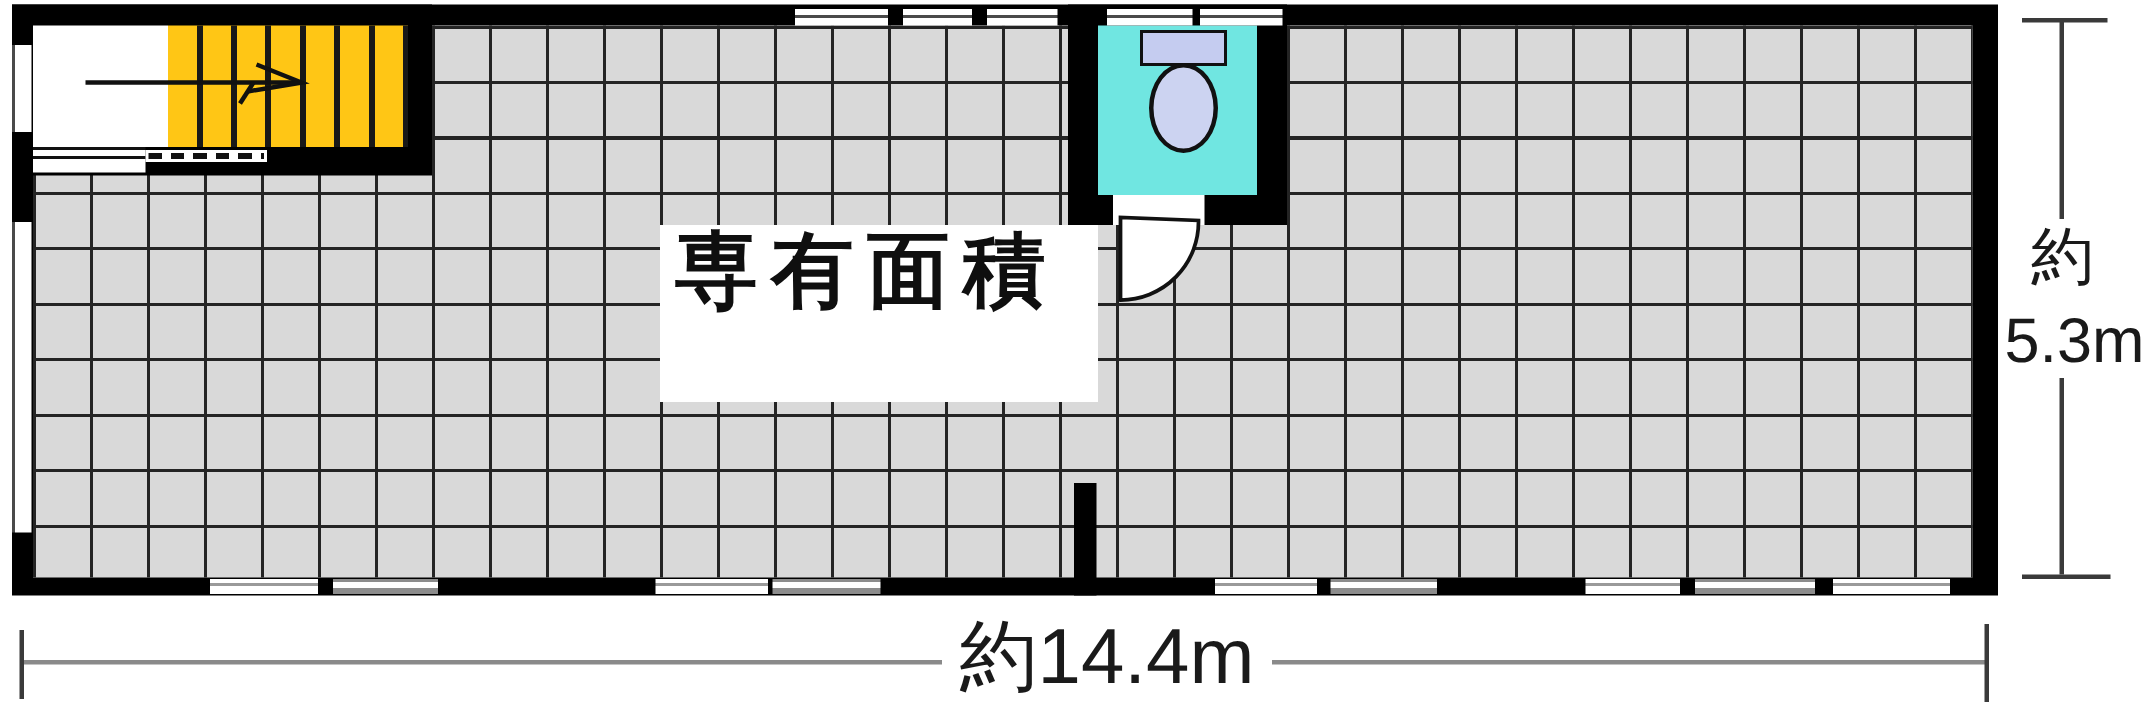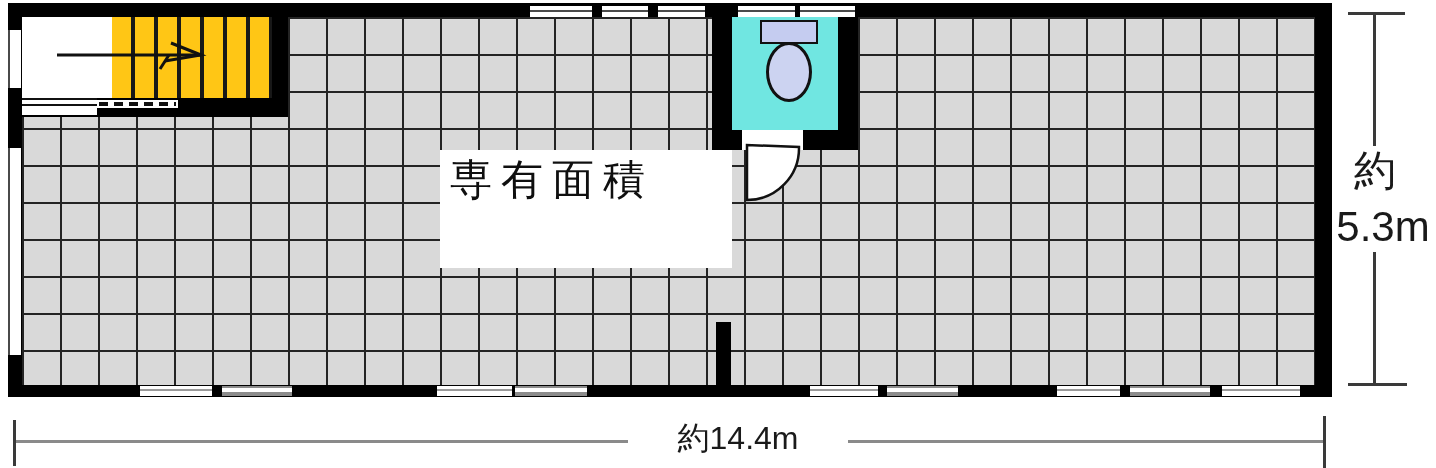--- a/index.html
+++ b/index.html
@@ -51,31 +51,31 @@
   .win-left { position:absolute; left:0; width:13px; z-index:5;
     background:linear-gradient(to right,#4a4a4a 0 2px,#fff 2px 100%); }
   .win-bottom-a { position:absolute; top:383px; height:10px; z-index:5;
     background:linear-gradient(to bottom,#fff 0 3px,#9a9a9a 3px 5px,#fff 5px 100%); }
   .win-bottom-b { position:absolute; top:383px; height:10px; z-index:5;
     background:linear-gradient(to bottom,#8c8c8c 0 2px,#fff 2px 6px,#8c8c8c 6px 100%); }
 
   
   .area-label { position:absolute; left:432px; top:147px; width:292px; height:118px; background:#ffffff;
     z-index:6; color:#0f0f0f; padding:2px 0 0 10px; }
-  .area-line1 { font-size:42px; font-weight:normal; letter-spacing:9px; line-height:56px; white-space:nowrap; }
+  .area-line1 { font-size:55px; font-weight:bold; letter-spacing:9px; line-height:56px; white-space:nowrap; }
   .area-line2 { font-size:50px; line-height:56px; white-space:nowrap; }
   .area-line2 .unit { font-weight:bold; }
   .area-line2 sup { font-size:26px; font-weight:bold; vertical-align:18px; margin-left:2px; }
 
   
   .dim { color:#1a1a1a; }
   .dim-bottom { position:absolute; left:0; top:410px; width:1436px; height:58px; }
   .dim-bottom .tick-l { position:absolute; left:13px; top:10px; width:3px; height:46px; background:#3a3a3a; }
   .dim-bottom .line-l { position:absolute; left:16px; top:30px; width:612px; height:3px; background:#8a8a8a; }
-  .dim-bottom .label { position:absolute; left:628px; top:4px; width:220px; font-size:32px; line-height:48px; text-align:center; white-space:nowrap; }
+  .dim-bottom .label { position:absolute; left:628px; top:4px; width:220px; font-size:52px; line-height:48px; text-align:center; white-space:nowrap; }
   .dim-bottom .line-r { position:absolute; left:848px; top:30px; width:477px; height:3px; background:#8a8a8a; }
   .dim-bottom .tick-r { position:absolute; left:1323px; top:6px; width:3px; height:52px; background:#3a3a3a; }
 
   .dim-right { position:absolute; left:1336px; top:0; width:100px; height:410px; }
   .dim-right .cap-t { position:absolute; left:12px; top:12px; width:57px; height:3px; background:#3a3a3a; }
   .dim-right .vline1 { position:absolute; left:37px; top:14px; width:3px; height:132px; background:#3a3a3a; }
   .dim-right .label1 { position:absolute; left:0; top:146px; width:78px; font-size:42px; line-height:50px; text-align:center; }
   .dim-right .label2 { position:absolute; left:-9px; top:202px; width:112px; font-size:42px; line-height:50px; text-align:center; white-space:nowrap; }
   .dim-right .vline2 { position:absolute; left:37px; top:252px; width:3px; height:131px; background:#3a3a3a; }
   .dim-right .cap-b { position:absolute; left:12px; top:383px; width:59px; height:3px; background:#3a3a3a; }

